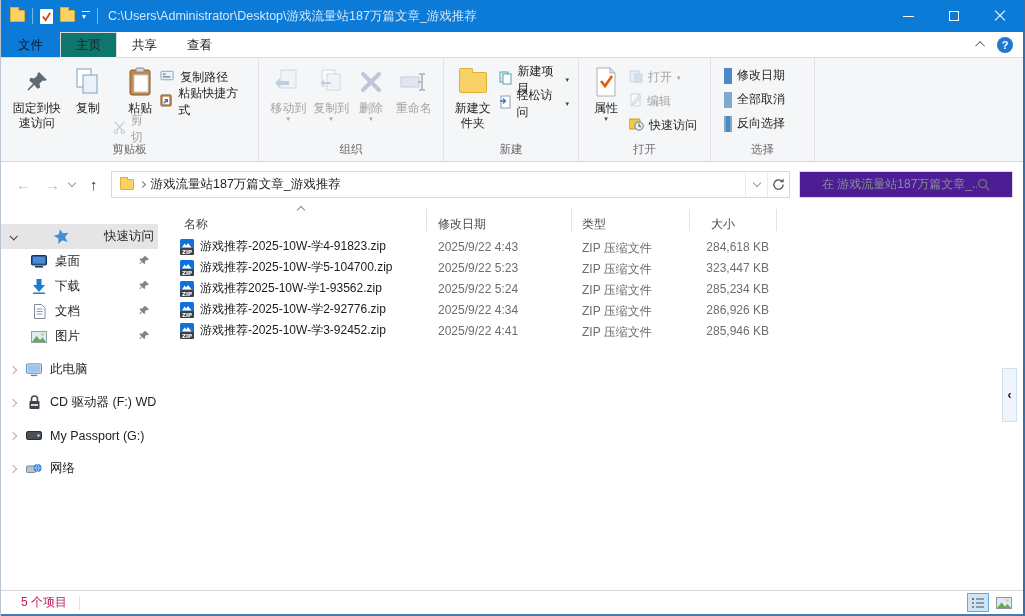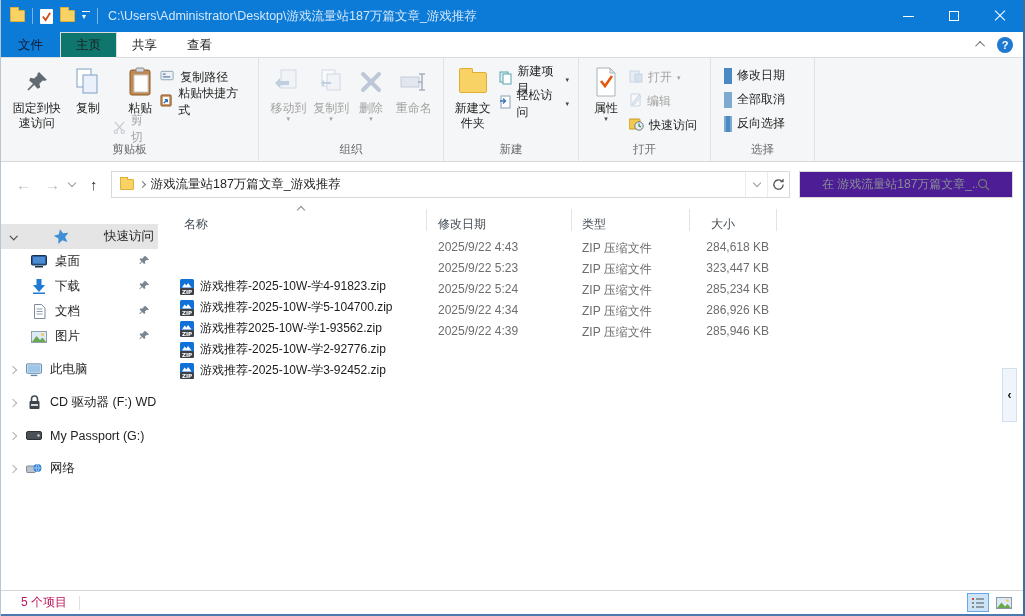--- a/index.html
+++ b/index.html
@@ -99,21 +99,21 @@
   .lheader { position:relative; height:28px; font-size:12px; color:#444c54; }
   .lh-name { position:absolute; left:26px; top:10px; }
   .lh-date { position:absolute; left:280px; top:10px; }
   .lh-type { position:absolute; left:424px; top:10px; }
   .lh-size { position:absolute; left:553px; top:10px; }
   .lh-sep { position:absolute; top:3px; width:1px; height:22px; background:#e3e3e3; }
   .sort-caret { position:absolute; left:140px; top:1px; width:6px; height:6px;
                 border-left:1.4px solid #8a8a8a; border-top:1.4px solid #8a8a8a; transform:rotate(45deg); }
   .rows { position:absolute; left:0; top:30px; right:0; }
   .frow { position:relative; height:21px; font-size:12px; }
-  .f-name { position:absolute; left:21px; top:2px; display:flex; align-items:center; gap:5px; color:#1b1b1b;margin-top:40px; }
+  .f-name { position:absolute; left:21px; top:2px; display:flex; align-items:center; gap:5px; color:#1b1b1b; }
   .f-date { position:absolute; left:280px; top:4px; color:#6d6d6d; }
   .f-type { position:absolute; left:424px; top:4px; color:#6d6d6d; }
   .f-size { position:absolute; left:499px; width:112px; top:4px; color:#6d6d6d; text-align:right; }
 
   .edge-flyout { position:absolute; right:6px; top:368px; width:15px; height:54px; background:#eff5fb;
                  border:1px solid #cfe0ef; display:flex; align-items:center; justify-content:center;
                  font-size:12px; font-weight:bold; color:#111; }
 
   
   .statusbar { position:absolute; left:0; bottom:2px; right:0; height:24px; border-top:1px solid #d6d6d6;
@@ -590,21 +590,21 @@
         <div class="frow">
           <span class="f-name">
               <svg width="16" height="16" viewBox="0 0 16 16">
                 <rect x="1" y="0" width="14" height="10" rx="1.5" fill="#1071d8"></rect>
                 <path d="M3 8.5l2.6-4 1.8 2 1.6-2.6L12.6 8.5z" fill="#fff"></path>
                 <rect x="1" y="9" width="14" height="7" rx="1" fill="#3c4147"></rect>
                 <text x="8" y="14.6" font-size="5.6" font-weight="bold" fill="#fff" text-anchor="middle" font-family="DejaVu Sans,sans-serif">ZIP</text>
               </svg>
               <span>游戏推荐-2025-10W-学3-92452.zip</span>
             </span>
-          <span class="f-date">2025/9/22 4:39</span>
+          <span class="f-date">2025/9/22 4:41</span>
           <span class="f-type">ZIP 压缩文件</span>
           <span class="f-size">285,946 KB</span>
         </div>
 
       </div>
     </div>
   </div>
 
   <div class="edge-flyout">
     <span>‹</span>

